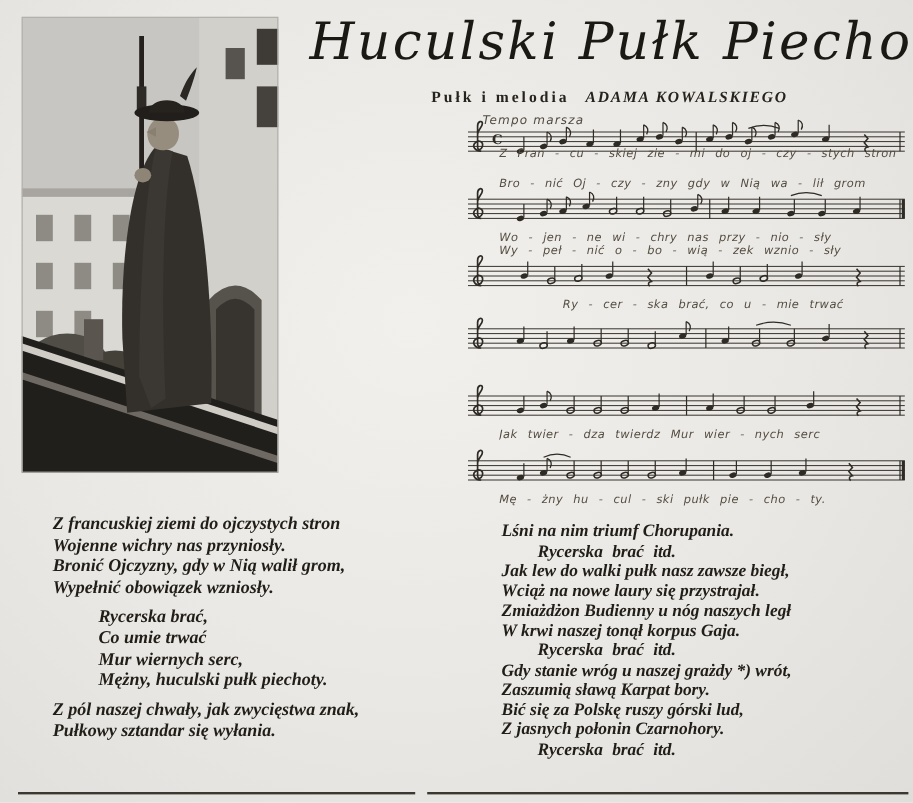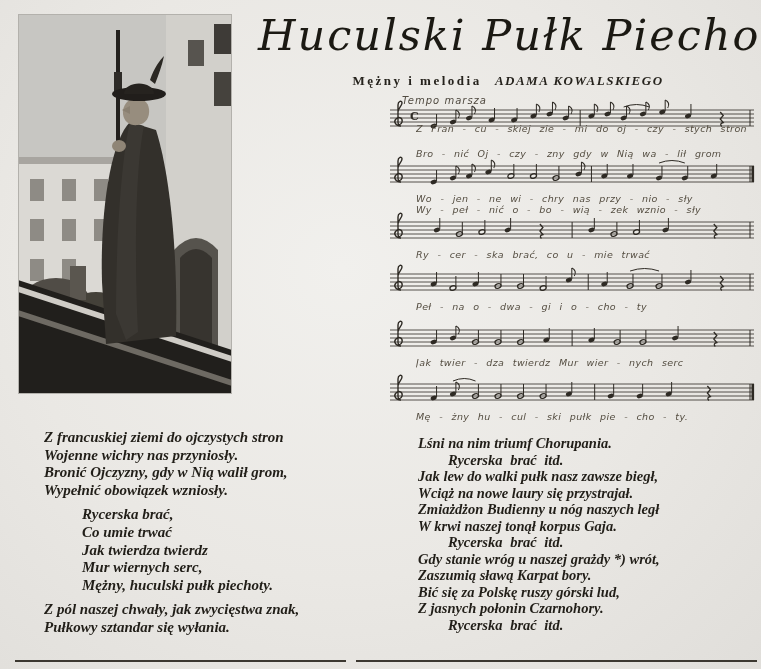--- a/index.html
+++ b/index.html
@@ -99,21 +99,21 @@
       <path d="M132,66 C136,54 142,46 146,42 C144,52 140,62 137,70 Z" fill="#2b2823"></path>
 
       <ellipse cx="101" cy="132" rx="7" ry="6" fill="#8f8576"></ellipse>
 
       <rect x="0" y="0" width="214" height="380" fill="none" stroke="#b3b1ac" stroke-width="2"></rect>
     </svg>
   </div>
 
   <div id="title">Huculski Pułk Piechoty</div>
   <div id="subtitle">
-    <span class="credit">Mężny  i  melodia</span>
+    <span class="credit">Pułk  i  melodia</span>
     <span class="author">ADAMA  KOWALSKIEGO</span>
   </div>
 
   <div id="score">
     <div id="tempo">Tempo marsza</div>
     <div id="staves">
         <div class="staff" style="top: 4px;">
           <svg width="370" height="34" viewBox="0 0 370 34">
             <line x1="2" y1="14" x2="366" y2="14" stroke="#2e2a24" stroke-width="0.8"></line>
             <line x1="2" y1="18" x2="366" y2="18" stroke="#2e2a24" stroke-width="0.8"></line>
@@ -236,21 +236,21 @@
             <ellipse cx="203.44" cy="22" rx="3.1" ry="2.2" transform="rotate(-18 203.44 22)" fill="#2e2a24"></ellipse>
             <line x1="206.34" y1="21.2" x2="206.34" y2="10" stroke="#2e2a24" stroke-width="1"></line>
             <ellipse cx="225.98" cy="26" rx="3.1" ry="2.2" transform="rotate(-18 225.98 26)" fill="none" stroke="#2e2a24" stroke-width="1.3"></ellipse>
             <line x1="228.88" y1="25.2" x2="228.88" y2="14" stroke="#2e2a24" stroke-width="1"></line>
             <ellipse cx="248.52" cy="24" rx="3.1" ry="2.2" transform="rotate(-18 248.52 24)" fill="none" stroke="#2e2a24" stroke-width="1.3"></ellipse>
             <line x1="251.42000000000002" y1="23.2" x2="251.42000000000002" y2="12" stroke="#2e2a24" stroke-width="1"></line>
             <ellipse cx="277.5" cy="22" rx="3.1" ry="2.2" transform="rotate(-18 277.5 22)" fill="#2e2a24"></ellipse>
             <line x1="280.4" y1="21.2" x2="280.4" y2="10" stroke="#2e2a24" stroke-width="1"></line>
             <path d="M325.8,16 l3,3.5 l-3,3.5 l3,3.5 c-2.5,0.5 -3.5,2 -1.5,4" fill="none" stroke="#2e2a24" stroke-width="1.3"></path>
           </svg>
-          <div class="mlyric" style="top: 41px;">Ry - cer - ska   brać,        co   u  -  mie   trwać</div>
+          <div class="mlyric" style="top: 41px; text-align: center;">Ry - cer - ska   brać,        co   u  -  mie   trwać</div>
         </div>
         <div class="staff" style="top: 168px;">
           <svg width="370" height="34" viewBox="0 0 370 34">
             <line x1="2" y1="14" x2="366" y2="14" stroke="#2e2a24" stroke-width="0.8"></line>
             <line x1="2" y1="18" x2="366" y2="18" stroke="#2e2a24" stroke-width="0.8"></line>
             <line x1="2" y1="22" x2="366" y2="22" stroke="#2e2a24" stroke-width="0.8"></line>
             <line x1="2" y1="26" x2="366" y2="26" stroke="#2e2a24" stroke-width="0.8"></line>
             <line x1="2" y1="30" x2="366" y2="30" stroke="#2e2a24" stroke-width="0.8"></line>
             <path d="M13,30 C8,30 5,26 8,23 C11,20 15,22 14,26 C13,29 10,30 10,26 L10,9 C10,5 14,4 14,7 C14,10 10,12 10,16" fill="none" stroke="#2e2a24" stroke-width="1.4"></path>
             <line x1="200.22" y1="14" x2="200.22" y2="30" stroke="#2e2a24" stroke-width="1"></line>
@@ -274,21 +274,20 @@
             <line x1="219.22000000000003" y1="23.2" x2="219.22000000000003" y2="12" stroke="#2e2a24" stroke-width="1"></line>
             <ellipse cx="242.08" cy="26" rx="3.1" ry="2.2" transform="rotate(-18 242.08 26)" fill="none" stroke="#2e2a24" stroke-width="1.3"></ellipse>
             <line x1="244.98000000000002" y1="25.2" x2="244.98000000000002" y2="14" stroke="#2e2a24" stroke-width="1"></line>
             <ellipse cx="271.06" cy="26" rx="3.1" ry="2.2" transform="rotate(-18 271.06 26)" fill="none" stroke="#2e2a24" stroke-width="1.3"></ellipse>
             <line x1="273.96" y1="25.2" x2="273.96" y2="14" stroke="#2e2a24" stroke-width="1"></line>
             <ellipse cx="300.03999999999996" cy="22" rx="3.1" ry="2.2" transform="rotate(-18 300.03999999999996 22)" fill="#2e2a24"></ellipse>
             <line x1="302.93999999999994" y1="21.2" x2="302.93999999999994" y2="10" stroke="#2e2a24" stroke-width="1"></line>
             <path d="M332.24,16 l3,3.5 l-3,3.5 l3,3.5 c-2.5,0.5 -3.5,2 -1.5,4" fill="none" stroke="#2e2a24" stroke-width="1.3"></path>
             <path d="M242.08,11 Q256.57,6 271.06,11" fill="none" stroke="#2e2a24" stroke-width="1"></path>
           </svg>
-          <div class="mlyric" style="top: 41px;">Peł -  na   o  -  dwa - gi   i    o  -  cho   -    ty</div>
         </div>
         <div class="staff" style="top: 224px;">
           <svg width="370" height="34" viewBox="0 0 370 34">
             <line x1="2" y1="14" x2="366" y2="14" stroke="#2e2a24" stroke-width="0.8"></line>
             <line x1="2" y1="18" x2="366" y2="18" stroke="#2e2a24" stroke-width="0.8"></line>
             <line x1="2" y1="22" x2="366" y2="22" stroke="#2e2a24" stroke-width="0.8"></line>
             <line x1="2" y1="26" x2="366" y2="26" stroke="#2e2a24" stroke-width="0.8"></line>
             <line x1="2" y1="30" x2="366" y2="30" stroke="#2e2a24" stroke-width="0.8"></line>
             <path d="M13,30 C8,30 5,26 8,23 C11,20 15,22 14,26 C13,29 10,30 10,26 L10,9 C10,5 14,4 14,7 C14,10 10,12 10,16" fill="none" stroke="#2e2a24" stroke-width="1.4"></path>
             <line x1="184.12" y1="14" x2="184.12" y2="30" stroke="#2e2a24" stroke-width="1"></line>
@@ -361,21 +360,20 @@
   <div id="left-col" class="lyrics">
       <div class="grp">
         <div class="lyr-line">Z francuskiej ziemi do ojczystych stron</div>
         <div class="lyr-line">Wojenne wichry nas przyniosły.</div>
         <div class="lyr-line">Bronić Ojczyzny, gdy w Nią walił grom,</div>
         <div class="lyr-line">Wypełnić obowiązek wzniosły.</div>
       </div>
       <div class="grp">
         <div class="lyr-line indent">Rycerska brać,</div>
         <div class="lyr-line indent">Co umie trwać</div>
-        <div class="lyr-line indent">Jak twierdza twierdz</div>
         <div class="lyr-line indent">Mur wiernych serc,</div>
         <div class="lyr-line indent">Mężny, huculski pułk piechoty.</div>
       </div>
       <div class="grp">
         <div class="lyr-line">Z pól naszej chwały, jak zwycięstwa znak,</div>
         <div class="lyr-line">Pułkowy sztandar się wyłania.</div>
       </div>
     </div>
   <div id="right-col" class="lyrics">
       <div class="lyr-line">Lśni na nim triumf Chorupania.</div>

